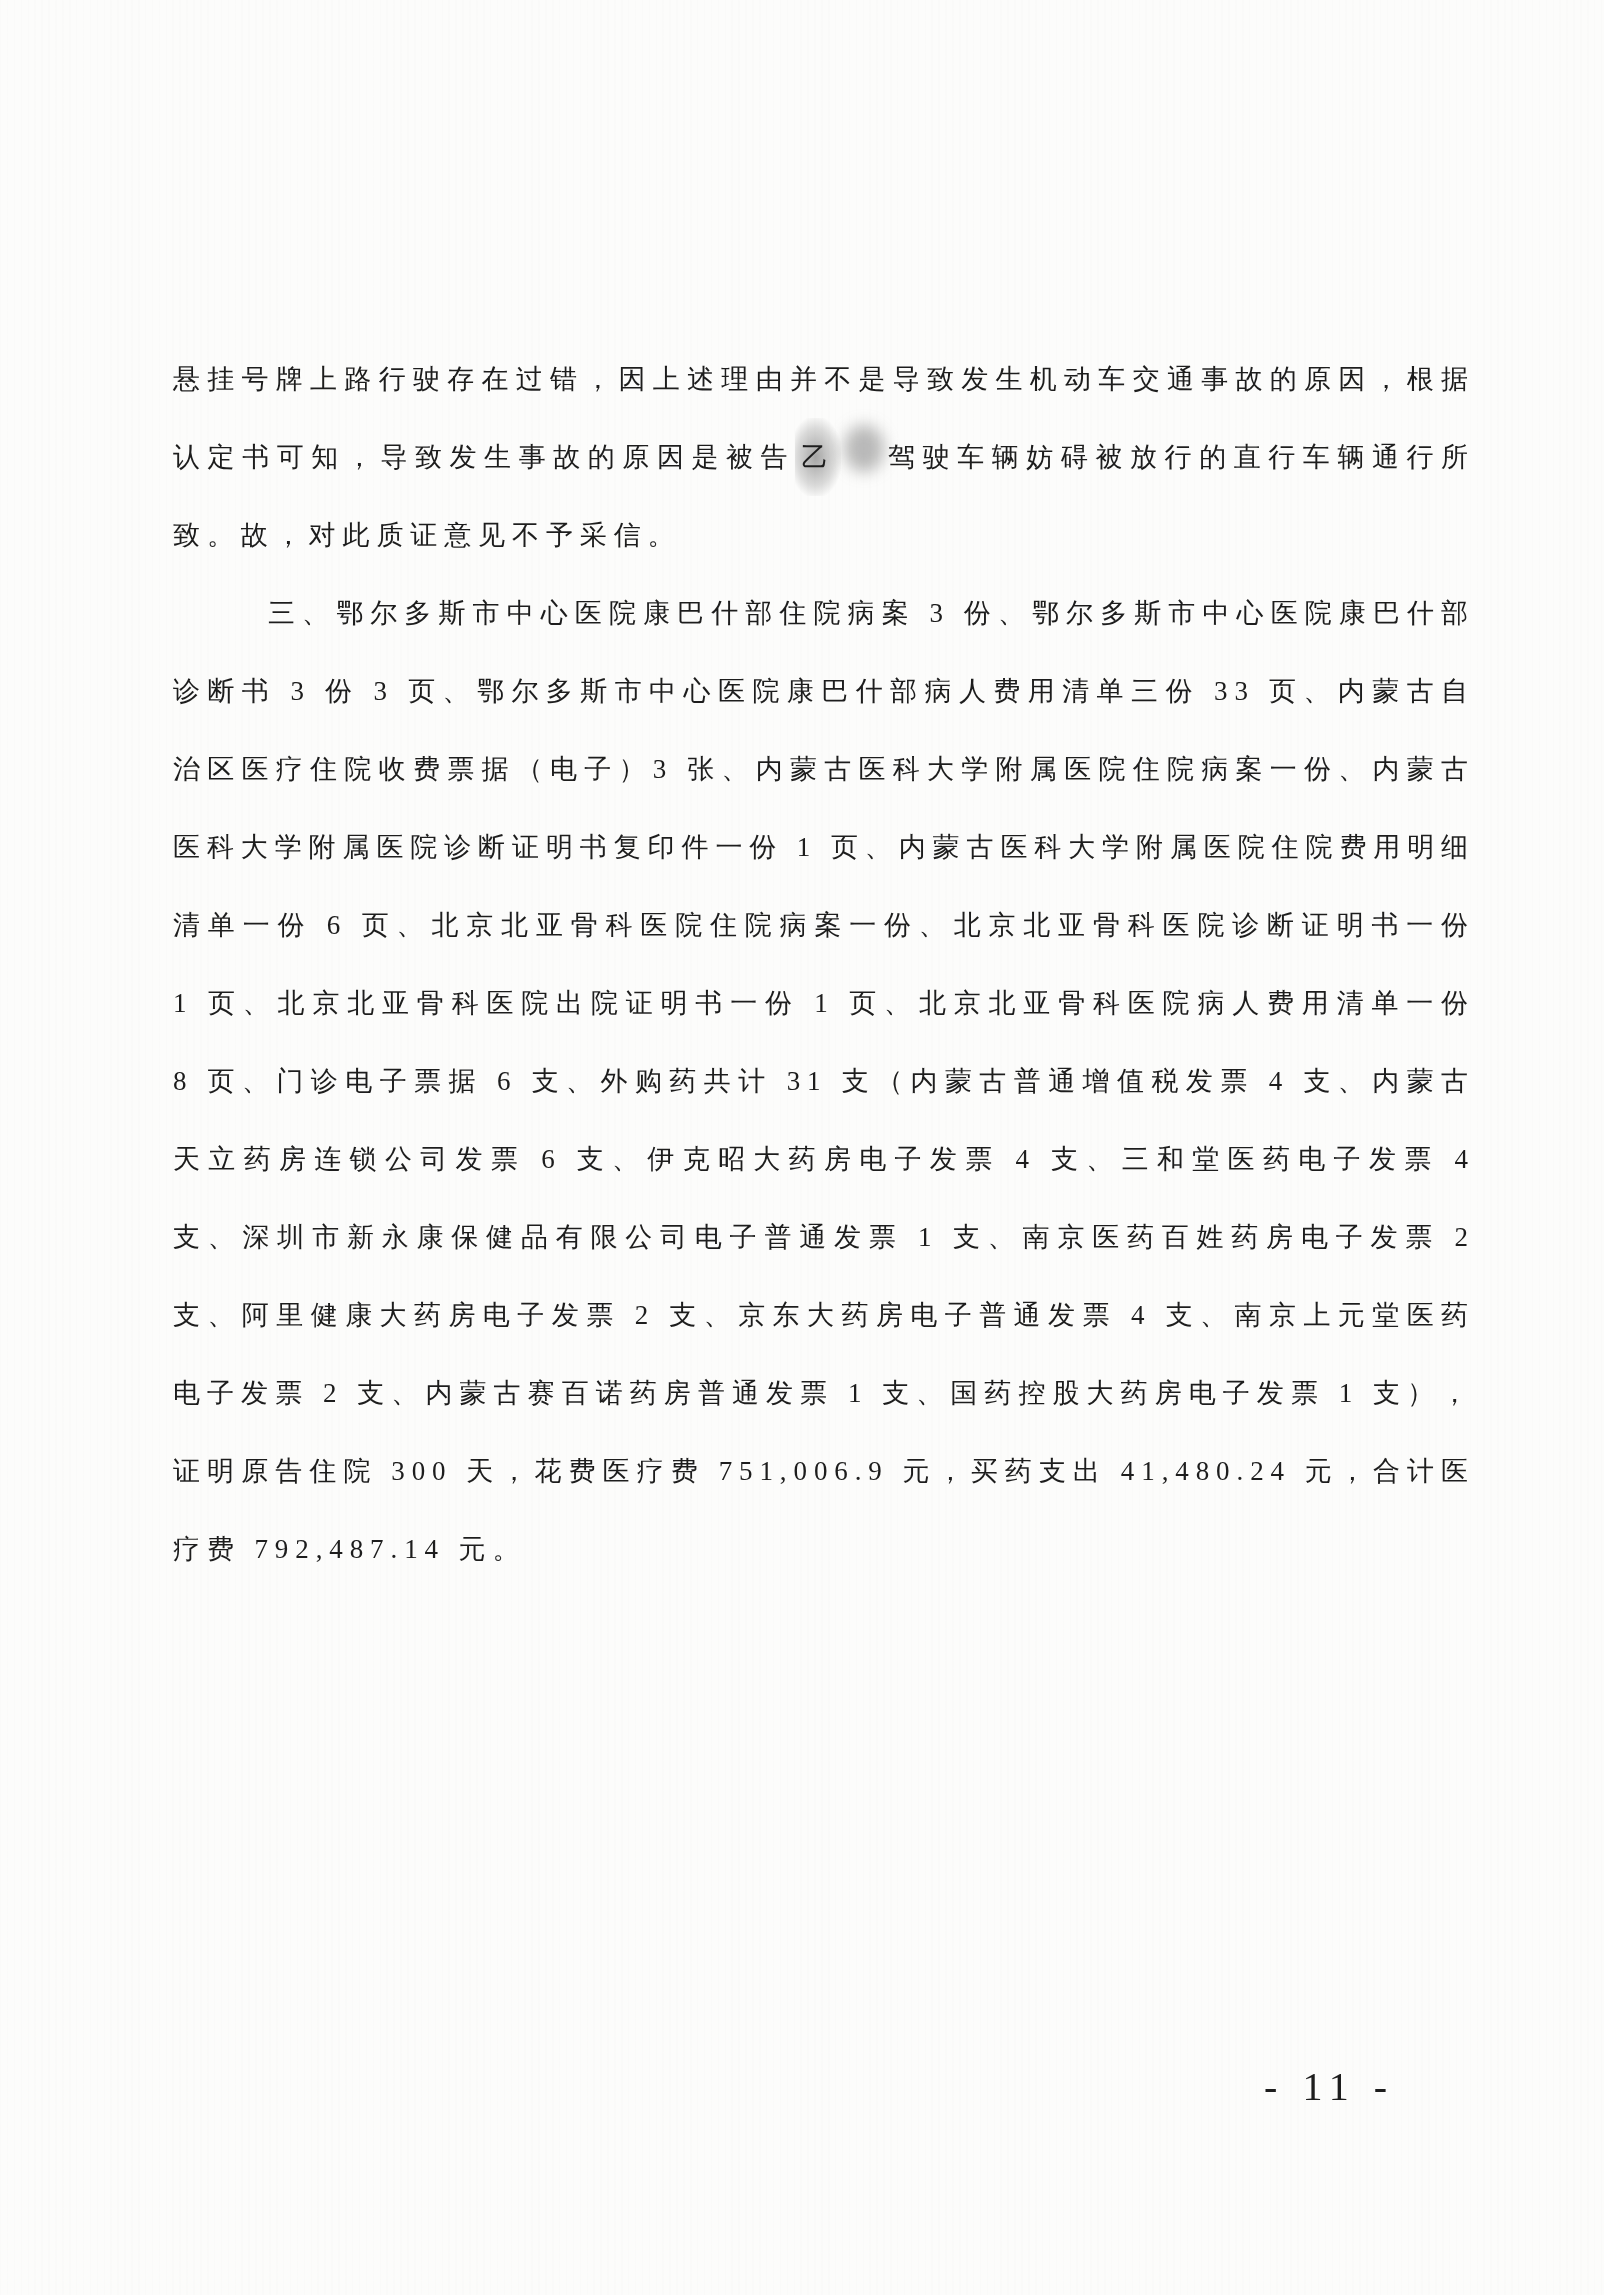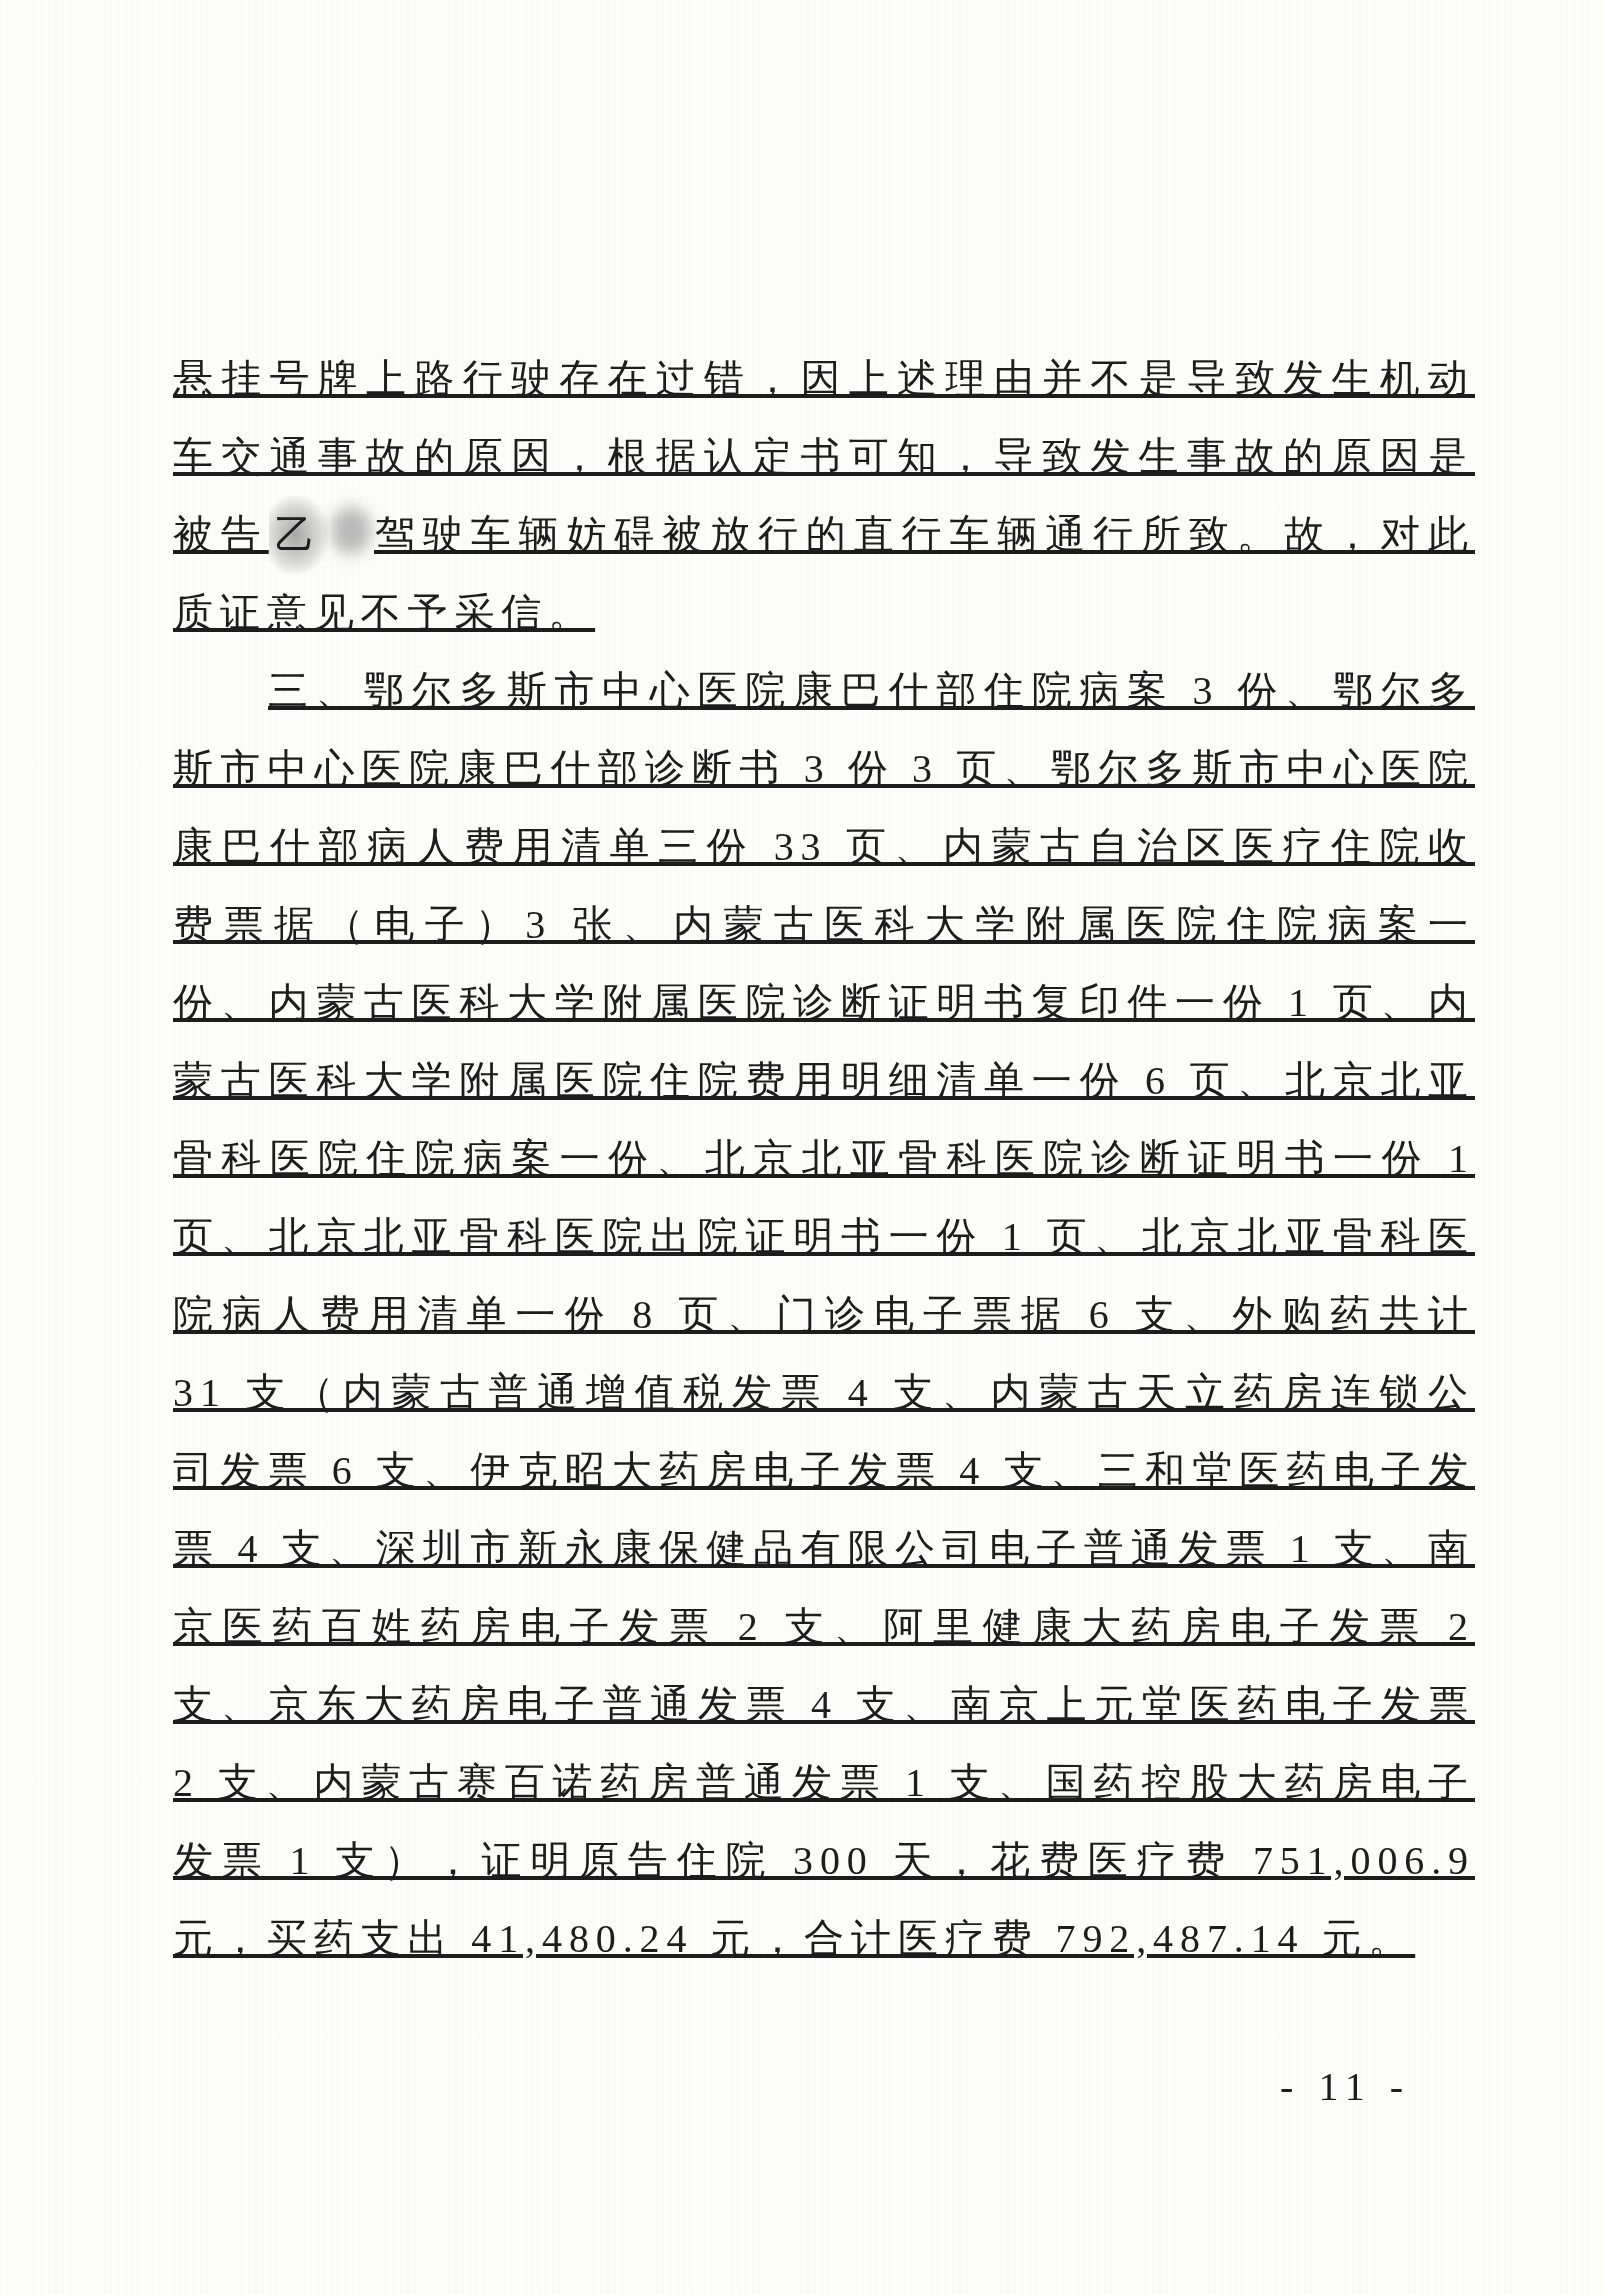--- a/index.html
+++ b/index.html
@@ -11,26 +11,25 @@
     background-image: repeating-linear-gradient(90deg, rgba(0,0,0,0.008) 0 1.5px, rgba(0,0,0,0) 1.5px 6.9px);
     font-family: "Liberation Serif", "DejaVu Serif", serif;
     color: #1d1d1d;
     overflow: hidden;
   }
   .textblock {
     position: absolute;
     left: 173px;
     top: 340px;
     width: 1302px;
-    font-size: 40px;
+    font-size: 27px;
     line-height: 78px;
     letter-spacing: 6.9px;
     text-align: justify;
     text-justify: inter-ideograph;
-    text-decoration: underline;
   }
   .textblock p { margin: 0; }
   .indent { text-indent: 95px; }
   .halo {
     display: inline-block;
     border-radius: 10.7px;
     padding: 0 6.1px;
     background: radial-gradient(ellipse at 45% 50%,
       rgba(80,80,80,0.50) 0%,
       rgba(130,130,130,0.28) 52%,
@@ -47,21 +46,20 @@
     margin: 0 3.1px;
   }
   .smudge-wide { width: 98px; }
   .pagenum {
     position: absolute;
     left: 1264px;
     top: 2063px;
     font-size: 40px;
     letter-spacing: 7.6px;
     white-space: nowrap;
-    margin-left: 16px;
   }
 </style>
 </head>
 <body>
 
 <div class="page">
 
   <div class="textblock">
 
     <p><span>悬挂号牌上路行驶存在过错，因上述理由并不是导致发生机动车交通事故的原因，根据认定书可知，导致发生事故的原因是被告</span><span class="halo">乙</span><span class="smudge"></span><span>驾驶车辆妨碍被放行的直行车辆通行所致。故，对此质证意见不予采信。</span></p>

